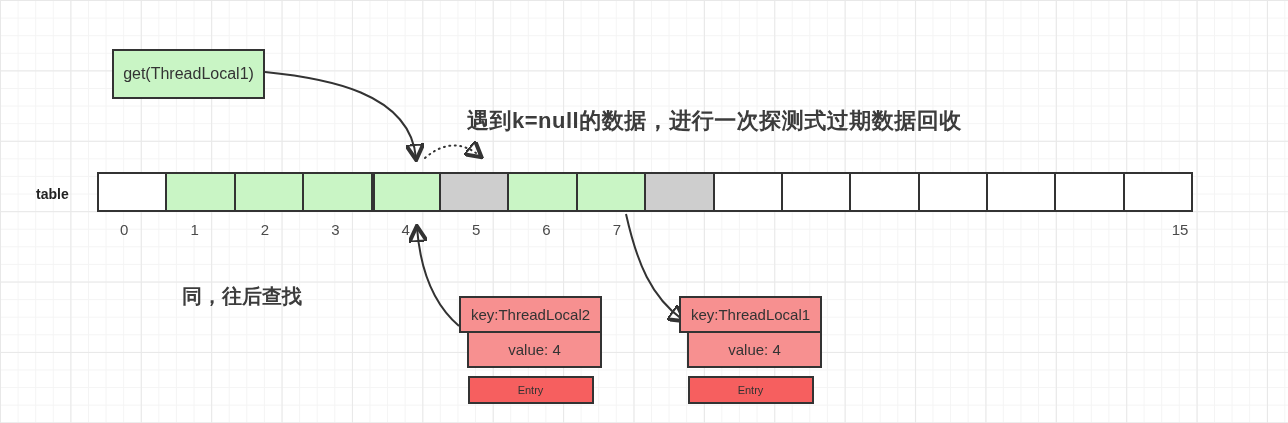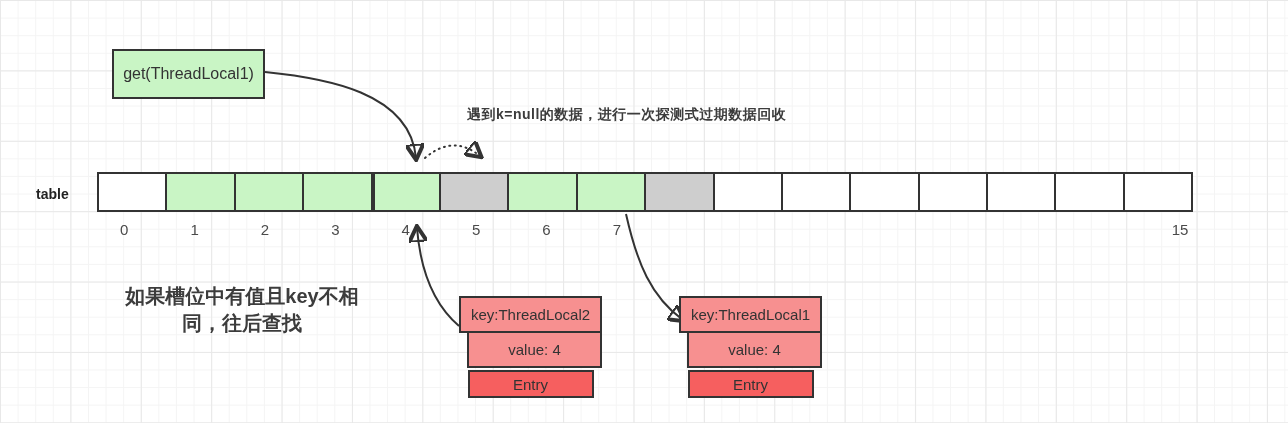--- a/index.html
+++ b/index.html
@@ -20,21 +20,21 @@
   svg.arrows path.dotted{stroke-dasharray:1 4.5;stroke-linecap:round;}
 
   .get-box{
     position:absolute;left:112px;top:49px;width:153px;height:50px;
     background:var(--green);border:2px solid var(--border);box-sizing:border-box;
     display:flex;align-items:center;justify-content:center;
     font-size:16px;color:#333333;
   }
   .top-note{
     position:absolute;left:467px;top:106px;white-space:nowrap;
-    font-size:14px;font-weight:bold;color:#3c3c3c;letter-spacing:.5px;
+    font-size:22px;font-weight:bold;color:#3c3c3c;letter-spacing:.5px;
   }
   .table-label{
     position:absolute;left:36px;top:186px;
     font-size:14px;font-weight:bold;color:#222222;
   }
   .cells{position:absolute;left:97px;top:172px;display:flex;}
   .cell{
     width:70.4px;height:40px;flex:none;box-sizing:border-box;
     border:2px solid var(--border);margin-left:-2px;background:#ffffff;
   }
@@ -54,24 +54,24 @@
   .entry-stack{position:absolute;width:143px;}
   .entry-stack.left{left:459px;top:296px;}
   .entry-stack.right{left:679px;top:296px;}
   .entry-row{
     height:37px;background:var(--salmon);border:2px solid var(--border);
     box-sizing:border-box;display:flex;align-items:center;justify-content:center;
     font-size:15px;color:#333333;
   }
   .entry-row.value{margin-top:-2px;margin-left:8px;}
   .entry-footer{
-    margin:2px auto 0;width:126px;height:28px;background:var(--red);
+    margin:8px auto 0;width:126px;height:28px;background:var(--red);
     border:2px solid var(--border);box-sizing:border-box;
     display:flex;align-items:center;justify-content:center;
-    font-size:15px;color:#333333;
+    font-size:11px;color:#333333;
   }
 </style>
 </head>
 <body>
 
 <div class="canvas">
 
   <svg class="arrows">
     <defs>
       <marker id="ah" markerWidth="9" markerHeight="9" refX="7" refY="4.5" orient="auto">
@@ -123,21 +123,20 @@
       <div class="idx"></div>
       <div class="idx"></div>
       <div class="idx"></div>
       <div class="idx"></div>
       <div class="idx"></div>
       <div class="idx"></div>
       <div class="idx">15</div>
     </div>
 
   <div class="bottom-note">
-    <div>如果槽位中有值且key不相</div>
     <div>同，往后查找</div>
   </div>
 
   <div class="entry-stack left">
     <div class="entry-row">key:ThreadLocal2</div>
     <div class="entry-row value">value: 4</div>
     <div class="entry-footer">Entry</div>
   </div>
 
   <div class="entry-stack right">

